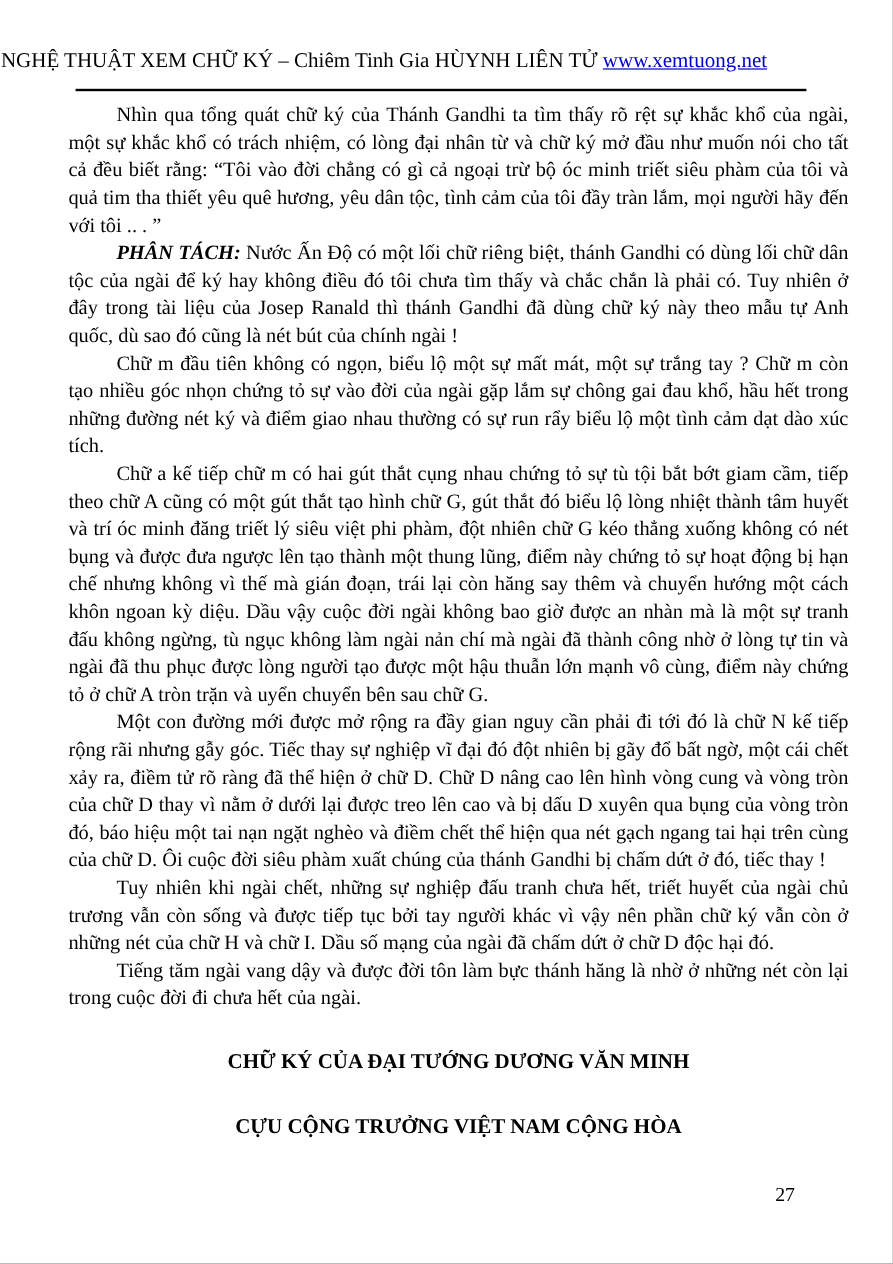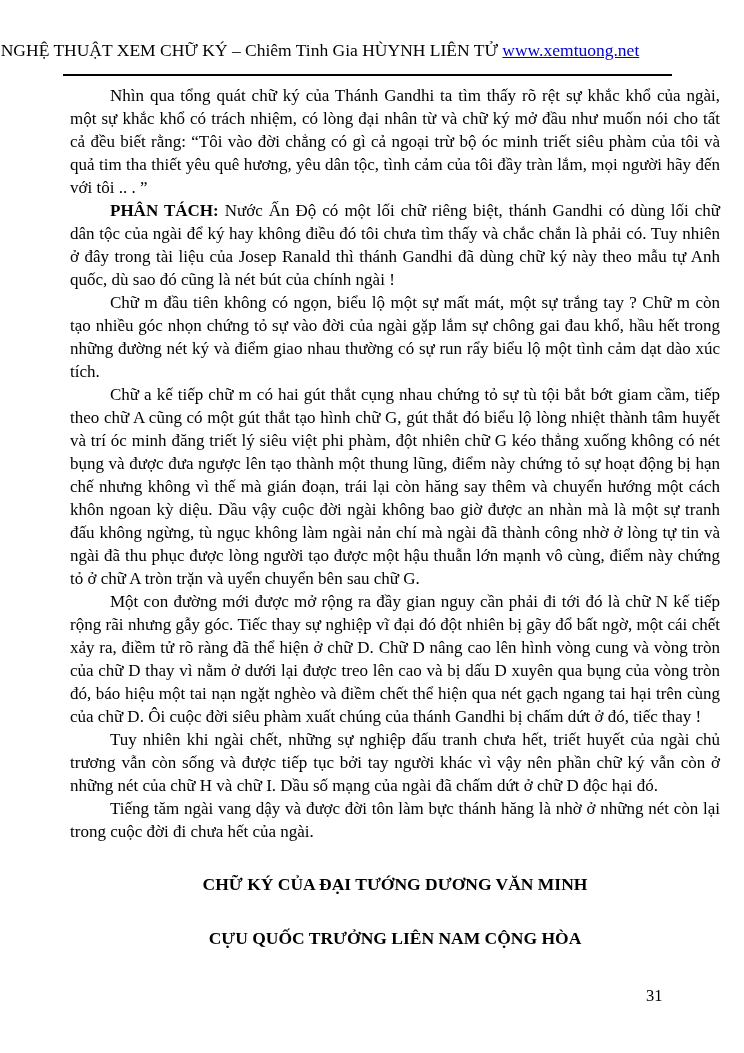--- a/index.html
+++ b/index.html
@@ -30,31 +30,31 @@
   .divider {
     position: absolute;
     top: 74px;
     left: 63px;
     width: 609px;
     border-top: 2px solid #000;
   }
   .body-text {
     position: absolute;
     top: 84px;
-    left: 70px;
+    left: 57px;
     width: 650px;
     font-size: 17px;
     line-height: 23px;
     text-align: justify;
   }
   .body-text p {
     margin: 0;
     text-indent: 40px;
   }
-  .body-text p b.lead { font-weight: bold; }
+  .body-text p b.lead { font-weight: bold; font-style: italic; }
   .section-heading {
     margin-top: 24px;
     text-align: center;
     font-weight: bold;
     font-size: 17.5px;
     line-height: 25px;
   }
   .section-heading div { text-indent: 0; margin-top: 29px; }
   .page-number {
     position: absolute;
@@ -80,19 +80,19 @@
     <p><b class="lead"></b><span>Nhìn qua tổng quát chữ ký của Thánh Gandhi ta tìm thấy rõ rệt sự khắc khổ của ngài, một sự khắc khổ có trách nhiệm, có lòng đại nhân từ và chữ ký mở đầu như muốn nói cho tất cả đều biết rằng: “Tôi vào đời chẳng có gì cả ngoại trừ bộ óc minh triết siêu phàm của tôi và quả tim tha thiết yêu quê hương, yêu dân tộc, tình cảm của tôi đầy tràn lắm, mọi người hãy đến với tôi .. . ”</span></p>
     <p><b class="lead">PHÂN TÁCH:</b><span> Nước Ấn Độ có một lối chữ riêng biệt, thánh Gandhi có dùng lối chữ dân tộc của ngài để ký hay không điều đó tôi chưa tìm thấy và chắc chắn là phải có. Tuy nhiên ở đây trong tài liệu của Josep Ranald thì thánh Gandhi đã dùng chữ ký này theo mẫu tự Anh quốc, dù sao đó cũng là nét bút của chính ngài !</span></p>
     <p><b class="lead"></b><span>Chữ m đầu tiên không có ngọn, biểu lộ một sự mất mát, một sự trắng tay ? Chữ m còn tạo nhiều góc nhọn chứng tỏ sự vào đời của ngài gặp lắm sự chông gai đau khổ, hầu hết trong những đường nét ký và điểm giao nhau thường có sự run rẩy biểu lộ một tình cảm dạt dào xúc tích.</span></p>
     <p><b class="lead"></b><span>Chữ a kế tiếp chữ m có hai gút thắt cụng nhau chứng tỏ sự tù tội bắt bớt giam cầm, tiếp theo chữ A cũng có một gút thắt tạo hình chữ G, gút thắt đó biểu lộ lòng nhiệt thành tâm huyết và trí óc minh đăng triết lý siêu việt phi phàm, đột nhiên chữ G kéo thẳng xuống không có nét bụng và được đưa ngược lên tạo thành một thung lũng, điểm này chứng tỏ sự hoạt động bị hạn chế nhưng không vì thế mà gián đoạn, trái lại còn hăng say thêm và chuyển hướng một cách khôn ngoan kỳ diệu. Dầu vậy cuộc đời ngài không bao giờ được an nhàn mà là một sự tranh đấu không ngừng, tù ngục không làm ngài nản chí mà ngài đã thành công nhờ ở lòng tự tin và ngài đã thu phục được lòng người tạo được một hậu thuẫn lớn mạnh vô cùng, điểm này chứng tỏ ở chữ A tròn trặn và uyển chuyển bên sau chữ G.</span></p>
     <p><b class="lead"></b><span>Một con đường mới được mở rộng ra đầy gian nguy cần phải đi tới đó là chữ N kế tiếp rộng rãi nhưng gẫy góc. Tiếc thay sự nghiệp vĩ đại đó đột nhiên bị gãy đổ bất ngờ, một cái chết xảy ra, điềm tử rõ ràng đã thể hiện ở chữ D. Chữ D nâng cao lên hình vòng cung và vòng tròn của chữ D thay vì nằm ở dưới lại được treo lên cao và bị dấu D xuyên qua bụng của vòng tròn đó, báo hiệu một tai nạn ngặt nghèo và điềm chết thể hiện qua nét gạch ngang tai hại trên cùng của chữ D. Ôi cuộc đời siêu phàm xuất chúng của thánh Gandhi bị chấm dứt ở đó, tiếc thay !</span></p>
     <p><b class="lead"></b><span>Tuy nhiên khi ngài chết, những sự nghiệp đấu tranh chưa hết, triết huyết của ngài chủ trương vẫn còn sống và được tiếp tục bởi tay người khác vì vậy nên phần chữ ký vẫn còn ở những nét của chữ H và chữ I. Dầu số mạng của ngài đã chấm dứt ở chữ D độc hại đó.</span></p>
     <p><b class="lead"></b><span>Tiếng tăm ngài vang dậy và được đời tôn làm bực thánh hăng là nhờ ở những nét còn lại trong cuộc đời đi chưa hết của ngài.</span></p>
 
     <div class="section-heading">
       <div>CHỮ KÝ CỦA ĐẠI TƯỚNG DƯƠNG VĂN MINH</div>
-      <div>CỰU QUỐC TRƯỞNG LIÊN NAM CỘNG HÒA</div>
+      <div>CỰU CỘNG TRƯỞNG VIỆT NAM CỘNG HÒA</div>
     </div>
   </div>
 
-  <div class="page-number">31</div>
+  <div class="page-number">27</div>
 
 </div>
 
 </body></html>

